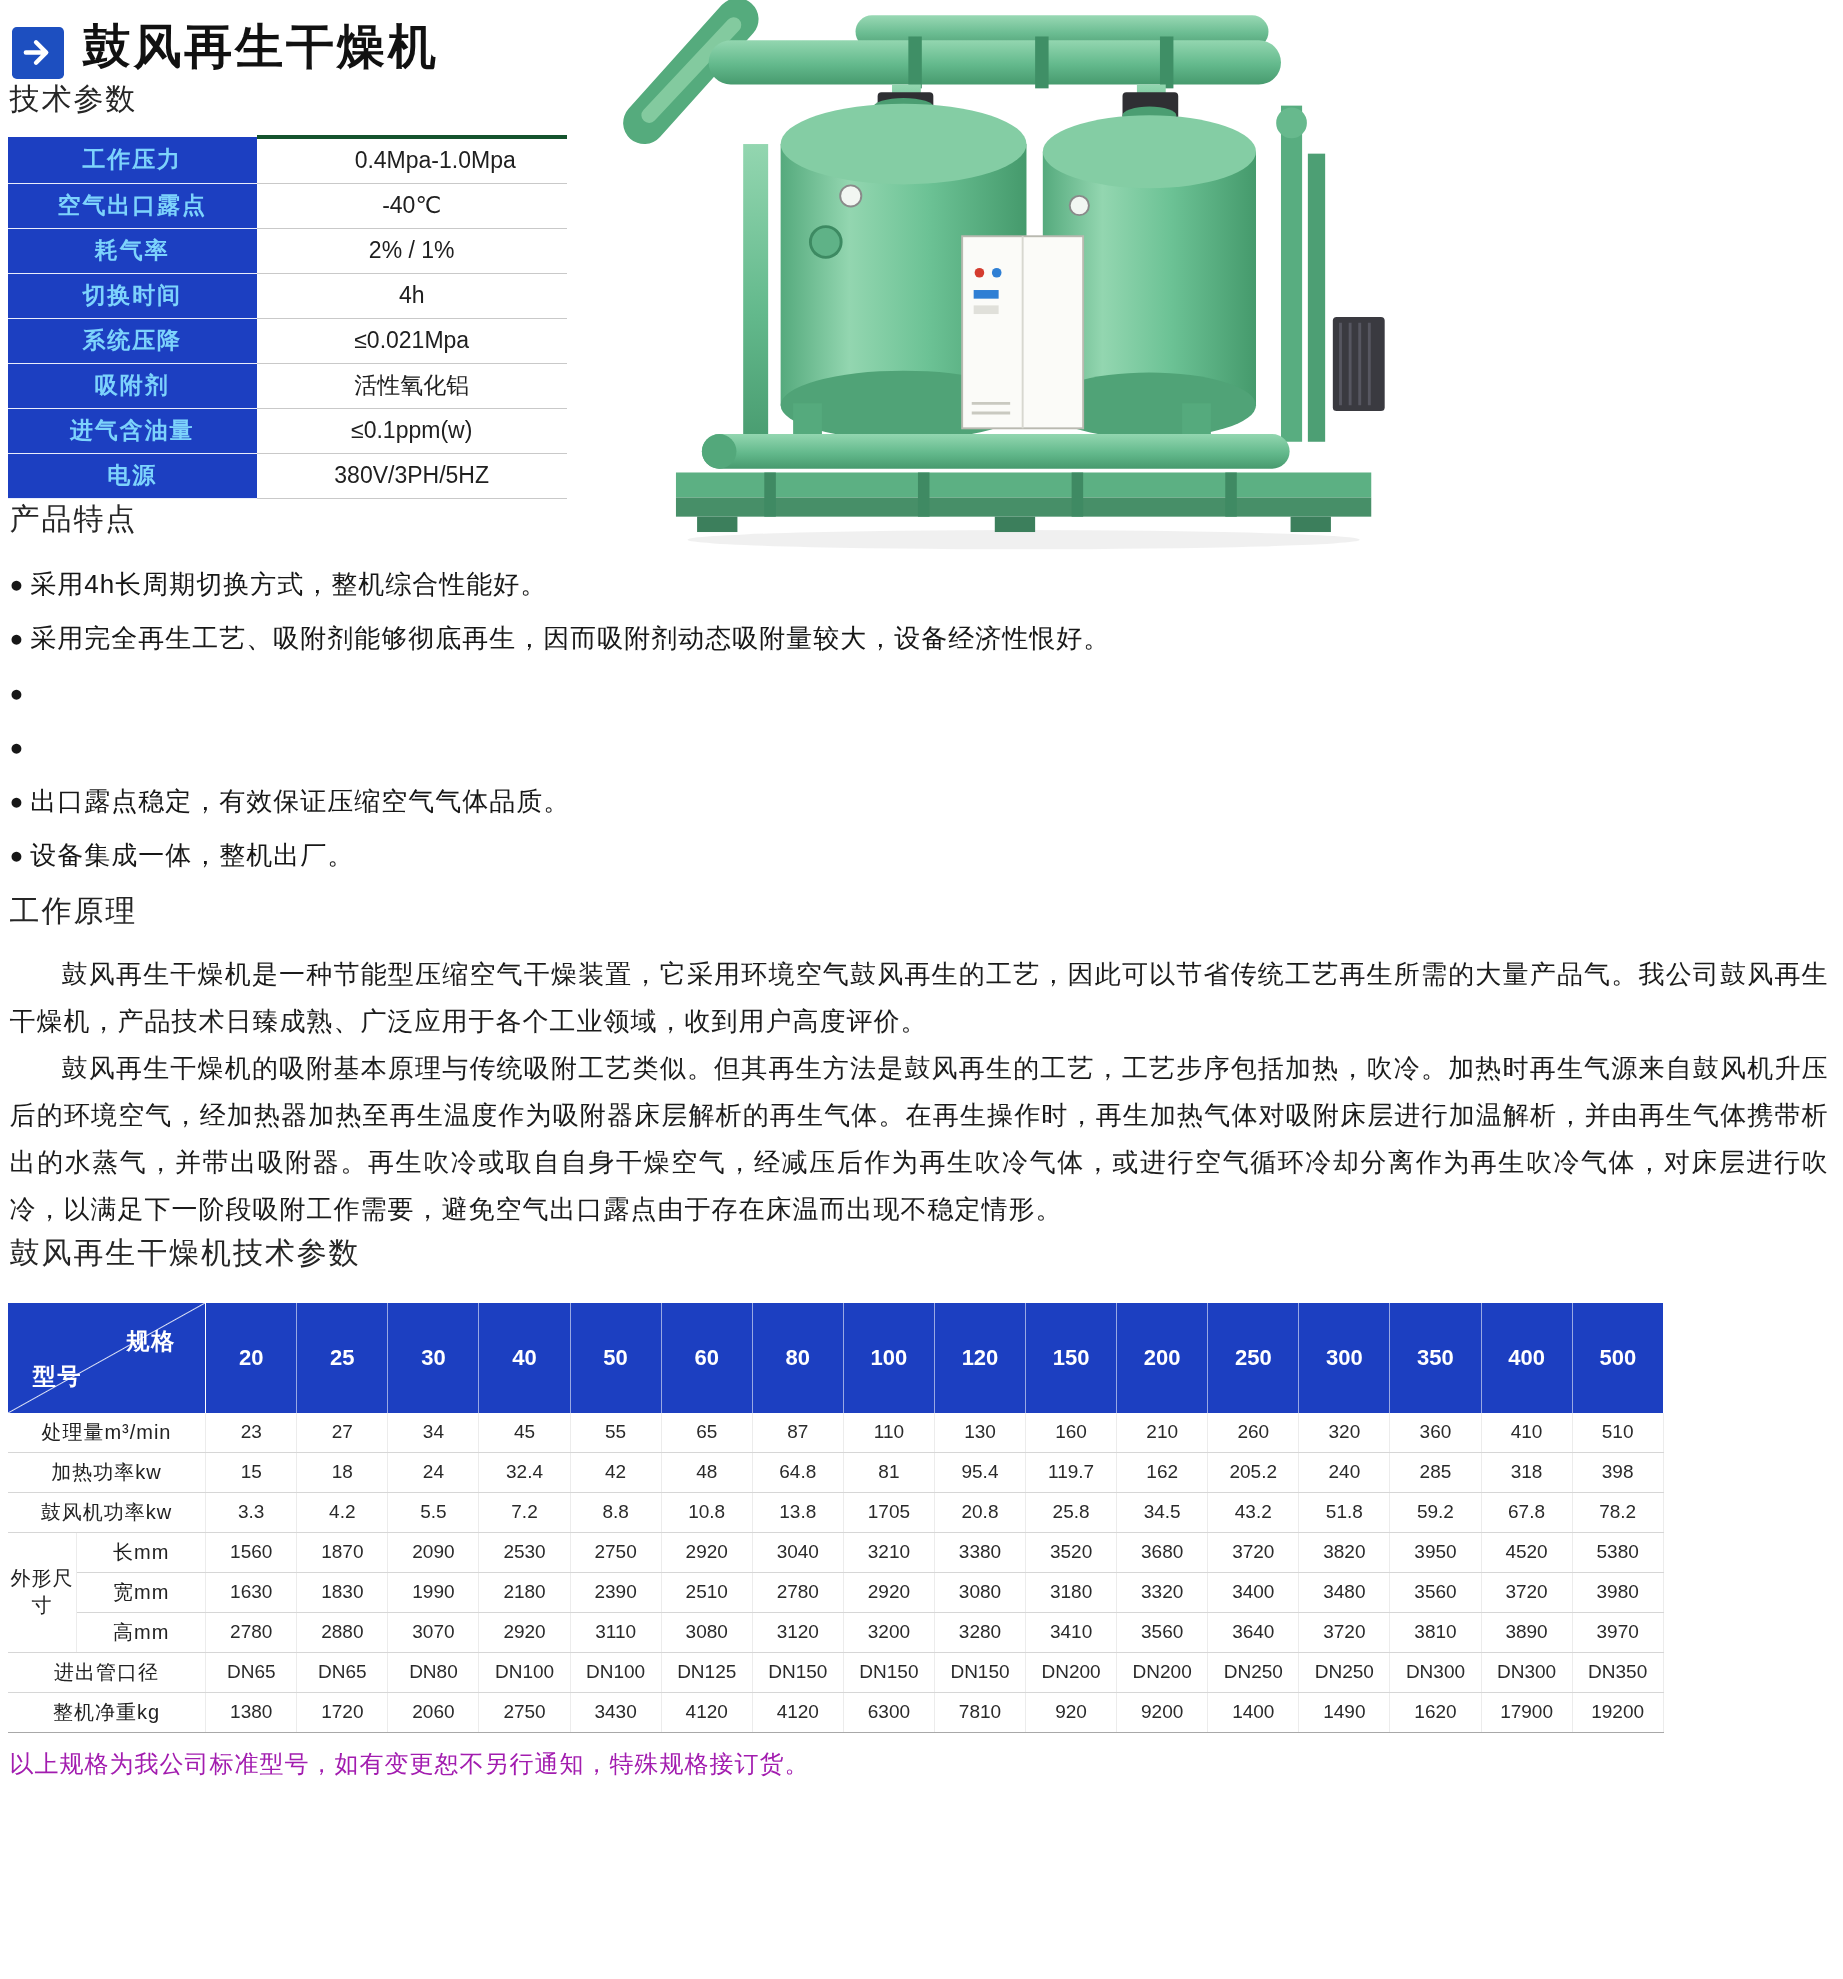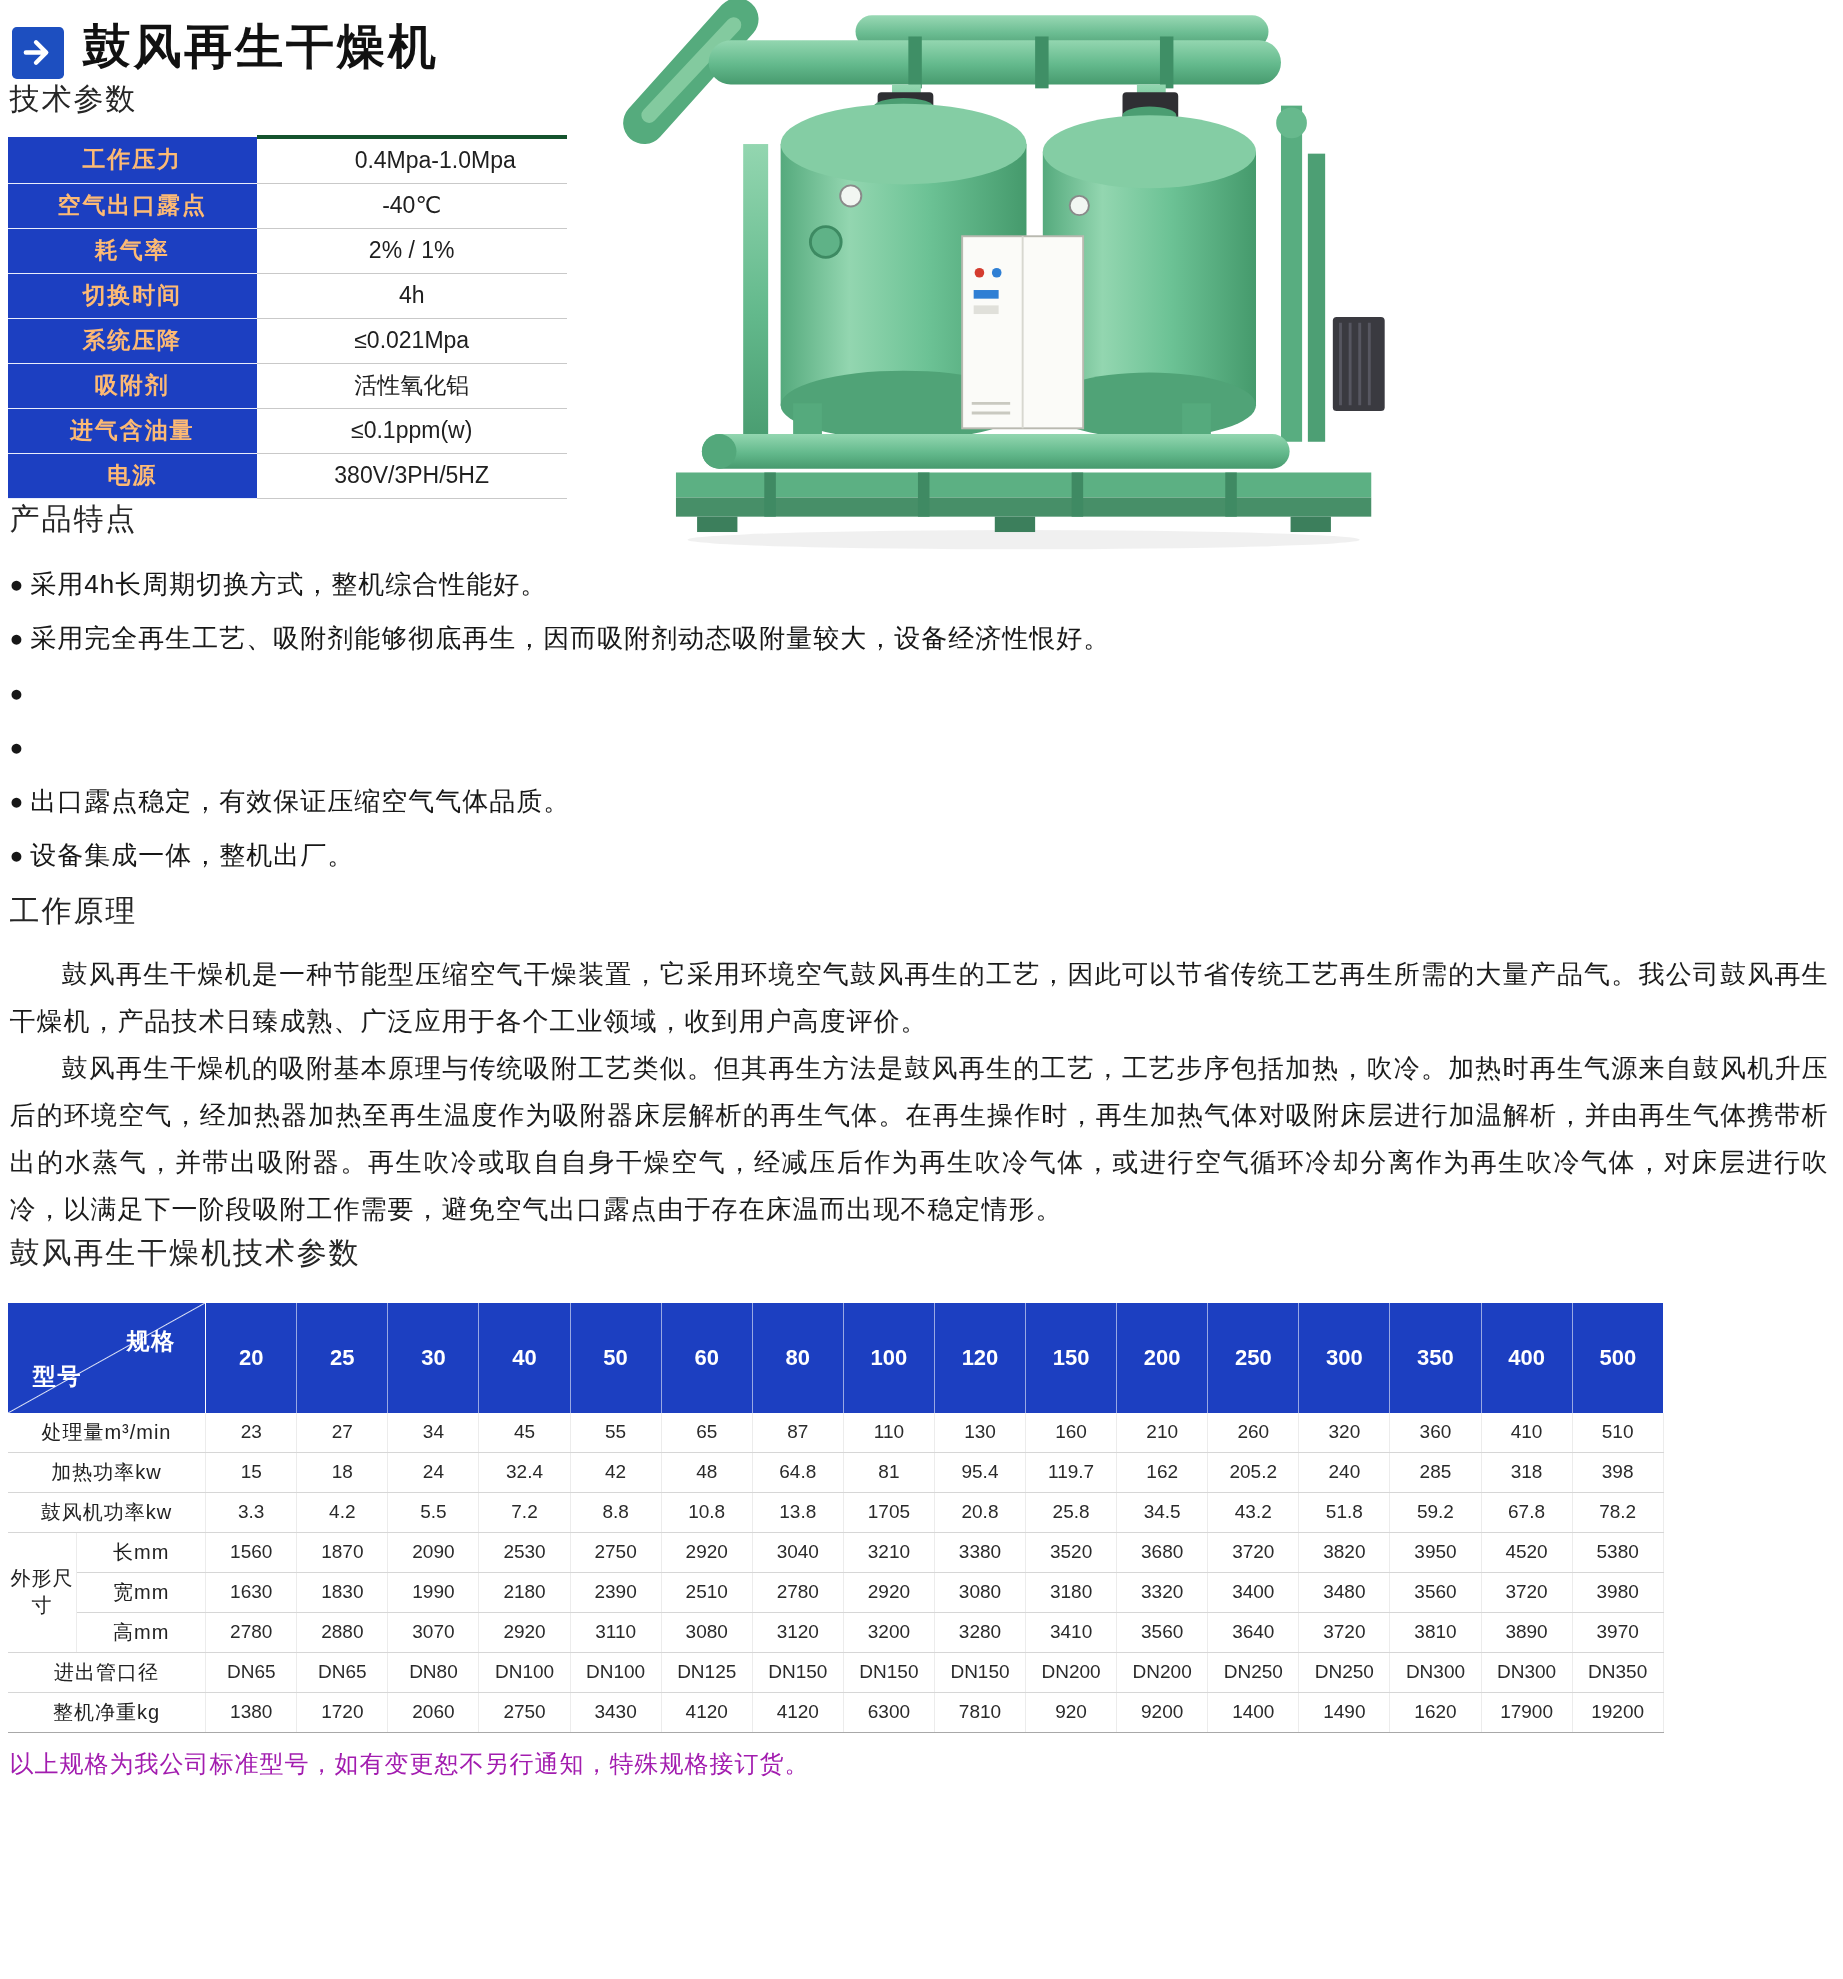--- a/index.html
+++ b/index.html
@@ -16,21 +16,21 @@
   h2.sec{margin:0;padding-left:9.6px;font-size:30px;font-weight:400;color:#262626;letter-spacing:1.9px;}
   .mt-tech{margin-top:92px;}
   .mt-feat{margin-top:44px;}
   .mt-prin{margin-top:52px;}
   .mt-model{margin-top:42px;}
   
   .product-photo{position:absolute;top:0;left:620px;width:788px;height:557px;margin:0;}
   
   table.spec{border-collapse:collapse;table-layout:fixed;margin:15.4px 0 0 7.7px;width:559px;}
   table.spec td{height:42px;text-align:center;vertical-align:middle;font-size:23px;}
-  table.spec td.k{background:#1c3fc1;color:#fdba74;font-weight:bold;width:247px;border-bottom:1.9px solid #e9edfb;letter-spacing:1.9px;}
+  table.spec td.k{background:#1c3fc1;color:#7dd3fc;font-weight:bold;width:247px;border-bottom:1.9px solid #e9edfb;letter-spacing:1.9px;}
   table.spec td.v{background:#fff;color:#202020;border-bottom:1px solid #c9c9c9;}
   table.spec tr:first-child td.v{border-top:4px solid #14532d;padding-left:48px;}
   
   ul.features{margin:25px 0 0 9.6px;padding:0;list-style:none;}
   ul.features li{display:flex;align-items:flex-start;margin-bottom:16.3px;font-size:26px;line-height:38px;color:#171717;letter-spacing:1px;}
   ul.features .dot{margin-right:5.8px;font-size:23px;line-height:38px;}
   
   .principle{margin:19px 15.4px 0 9.6px;}
   .principle p{margin:0;font-size:26px;line-height:47px;text-indent:2em;color:#1b1b1b;letter-spacing:1px;text-align:justify;}
   

